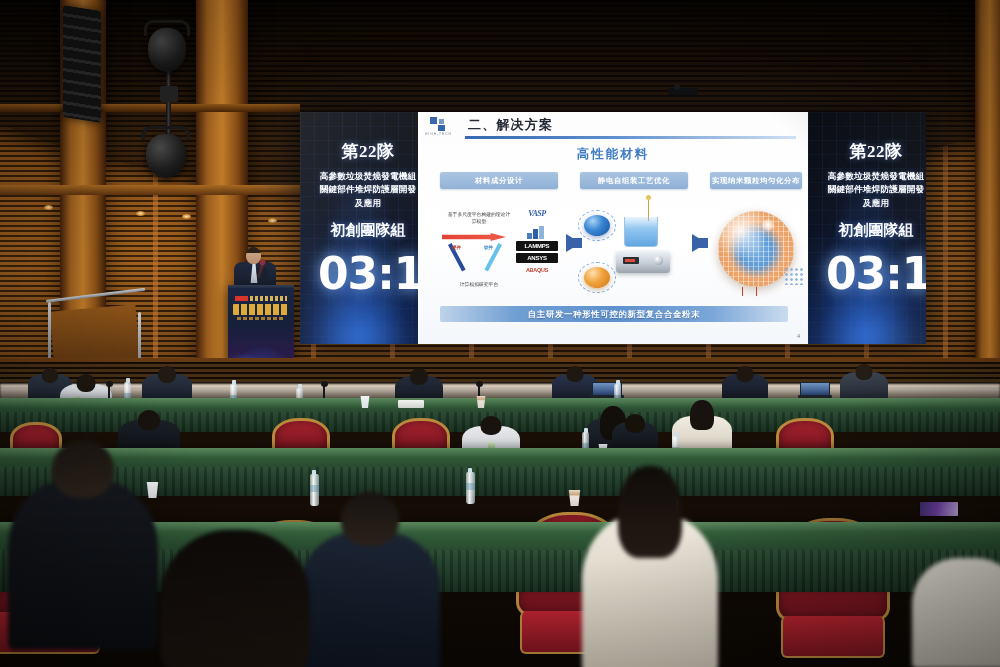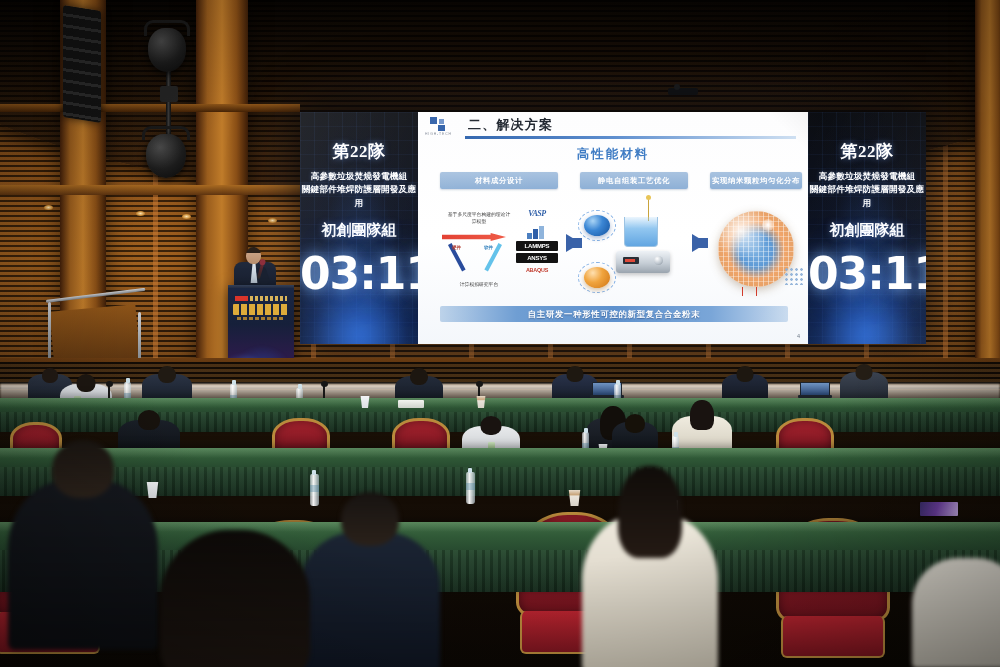--- a/index.html
+++ b/index.html
@@ -124,20 +124,21 @@
   }
   
   .side-panel {
     position: absolute; top: 0; height: 232px; width: 118px;
     background:
       radial-gradient(ellipse at 50% 118%, rgba(36,96,200,.55) 0%, rgba(10,22,52,.1) 58%, rgba(0,0,0,0) 80%),
       linear-gradient(180deg,#0c0e13 0%, #0a1020 52%, #091a3c 100%);
     overflow: hidden;
     color: #fff;
     text-align: center;
+    padding-left: 18px;
   }
   .side-left  { left: 0; }
   .side-right { right: 0; }
   .panel-grid {
     position: absolute; left:0; top:0; width:100%; height:100%;
     background-image:
       repeating-linear-gradient(90deg, rgba(90,150,255,.10) 0 1px, rgba(0,0,0,0) 1px 14px),
       repeating-linear-gradient(180deg, rgba(90,150,255,.08) 0 1px, rgba(0,0,0,0) 1px 14px);
     opacity:.7;
   }

